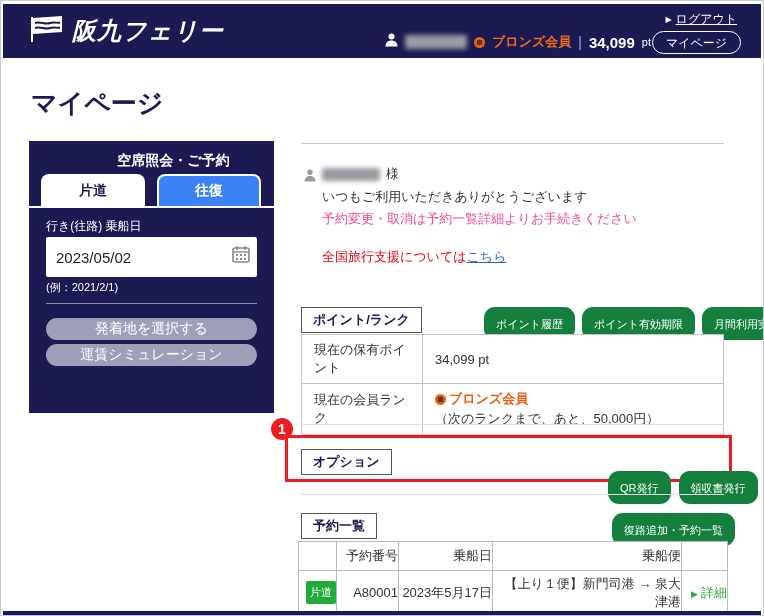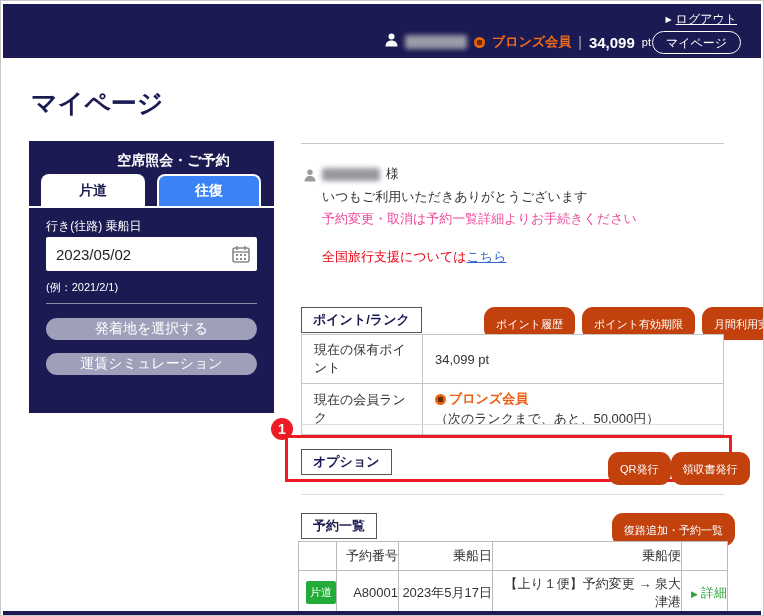--- a/index.html
+++ b/index.html
@@ -26,78 +26,89 @@
   .page-title { position:absolute; left:30px; top:85px; font-size:26px; font-weight:bold; color:#1b1a52; }
 
   
   .sidebar { position:absolute; left:28px; top:140px; width:245px; height:272px; background:#1b1a52; }
   .panel-title { position:absolute; top:11px; width:100%; text-align:center; color:#fff; font-size:14px; font-weight:bold;padding-left:44px; }
   .tab { position:absolute; top:33px; width:104px; height:32px; border-radius:8px 8px 0 0; font-size:14px; font-weight:bold; text-align:center; cursor:pointer; }
   .tab-active { left:12px; background:#fff; color:#1b1a52; line-height:32px; }
   .tab-inactive { left:128px; background:#3b82f6; border:2px solid #fff; border-bottom:none; color:#fff; line-height:29px; }
   .tab-underline { position:absolute; left:0; top:65px; width:100%; height:2px; background:#fff; }
   .date-label { position:absolute; left:17px; top:77px; color:#fff; font-size:12px; }
-  .date-input { position:absolute; left:17px; top:96px; width:211px; height:34px; background:#fff; border:none; border-radius:2px; padding:0 32px 0 10px; font-size:15px; color:#222; font-family:"Liberation Sans","DejaVu Sans",sans-serif; }
+  .date-input { position:absolute; left:17px; top:96px; width:211px; height:40px; background:#fff; border:none; border-radius:2px; padding:0 32px 0 10px; font-size:15px; color:#222; font-family:"Liberation Sans","DejaVu Sans",sans-serif; }
   .calendar-icon { position:absolute; left:203px; top:104px; width:18px; height:18px; cursor:pointer; }
   .date-example { position:absolute; left:17px; top:139px; color:#fff; font-size:11px; }
   .sidebar-divider { position:absolute; left:17px; top:162px; width:211px; height:1px; background:#8d8cab; }
   .side-btn { position:absolute; left:17px; width:211px; height:22px; border:none; border-radius:17px; background:#a09fba; color:#fff; font-size:14px; cursor:pointer; font-family:"Liberation Sans","DejaVu Sans",sans-serif; }
   #btn-select-port { top:177px; }
-  #btn-fare-sim { top:212px; }
+  #btn-fare-sim { top:203px; }
 
   
   .content-topline { position:absolute; left:300px; top:142px; width:423px; height:1px; background:#c9c9c9; }
   .greet-icon { position:absolute; left:303px; top:167px; }
   .greet-name { position:absolute; left:321px; top:164px; display:flex; align-items:center; gap:6px; font-size:13px; color:#333; }
   .greet-name .blur-name { background:#98989f; width:58px; height:13px; }
   .greet-line1 { position:absolute; left:321px; top:187px; font-size:13px; color:#333; }
   .greet-line2 { position:absolute; left:321px; top:209px; font-size:13px; color:#ec4899; }
   .notice { position:absolute; left:321px; top:247px; font-size:13px; }
   .notice-text { color:#e60012; }
   .notice-link { color:#3366cc; text-decoration:underline; cursor:pointer; }
 
   .section-label { position:absolute; border:1px solid #555; color:#1b1a52; font-weight:bold; font-size:13px; padding:3px 11px; background:#fff; }
   #points-label { left:300px; top:306px; }
-  .pill { height:33px; line-height:22px; padding:1px 12px; border:none; border-radius:11px; background:#c2410c; color:#fff; font-size:11px; cursor:pointer; font-family:"Liberation Sans","DejaVu Sans",sans-serif; white-space:nowrap; }
+  .pill { height:33px; line-height:22px; padding:1px 12px; border:none; border-radius:11px; background:#15803d; color:#fff; font-size:11px; cursor:pointer; font-family:"Liberation Sans","DejaVu Sans",sans-serif; white-space:nowrap; }
   .points-pills { position:absolute; left:483px; top:306px; display:flex; gap:7px; }
 
   .points-table { position:absolute; left:300px; top:333px; width:423px; border-collapse:collapse; font-size:13px; color:#333; background:#fff; }
   .points-table td { border:1px solid #c5c5c5; padding:6px 12px; vertical-align:middle; }
   .points-table td.lbl { width:121px; }
   .rank-line { display:flex; align-items:center; gap:3px; }
   .rank-dot2 { display:inline-block; width:11px; height:11px; border-radius:50%; background:radial-gradient(circle,#6b2d00 36%,#e8650f 40%); flex:0 0 auto; }
   .rank-name { color:#ea5f14; font-weight:bold; }
   .rank-note { margin-top:2px; color:#333; }
 
   .divider-line { position:absolute; left:300px; width:423px; height:1px; background:#ddd; }
   #divider-above-options { top:423px; }
   #divider-below-options { top:493px; }
   .red-box { position:absolute; left:284px; top:434px; width:447px; height:47px; border:3px solid #ed1c24; }
   .annotation-circle { position:absolute; left:270px; top:417px; width:22px; height:22px; border-radius:50%; background:#ed1c24; color:#fff; font-size:14px; font-weight:bold; text-align:center; line-height:22px; }
   #options-label { left:300px; top:448px; }
-  .options-pills { position:absolute; left:607px; top:451px; display:flex; gap:0; }
+  .options-pills { position:absolute; left:607px; top:470px; display:flex; gap:8px; }
 
   #resv-label { left:300px; top:512px;text-align:right; }
   .resv-list-btn { position:absolute; left:611px; top:512px; }
   .resv-table { position:absolute; left:297px; top:540px; width:429px; border-collapse:collapse; table-layout:fixed; font-size:13px; color:#333; background:#fff; }
   .resv-table th, .resv-table td { border:1px solid #bbb; text-align:right; font-weight:normal; vertical-align:middle; }
   .resv-table th { height:29px; }
   .resv-table td { height:44px; }
   .badge-oneway { display:inline-block; background:#22ab38; color:#fff; font-size:11px; padding:4px 4px; border-radius:2px; }
   .detail-link { color:#2fa43c; cursor:pointer; white-space:nowrap; }
   .detail-link .arrow { font-size:9px; margin-right:3px; }
 
   .footer-strip { position:absolute; left:2px; top:610px; width:758px; height:5px; background:#1b1a52; }
 </style>
 </head>
 <body>
 
 <div id="page">
 
   <div class="header">
+    <div class="logo">
+      <span>
+        <svg width="36" height="28" viewBox="0 0 36 28">
+          <line x1="3" y1="2" x2="3" y2="27" stroke="#fff" stroke-width="2"></line>
+          <path d="M4,3 L33,1 L33,17 L4,19 Z" fill="#fff"></path>
+          <path d="M6,8 C11,6 16,10 21,8 C25,6.5 29,8.5 31,7.5" stroke="#1b1a52" stroke-width="2" fill="none"></path>
+          <path d="M6,13 C11,11 16,15 21,13 C25,11.5 29,13.5 31,12.5" stroke="#1b1a52" stroke-width="2" fill="none"></path>
+        </svg>
+      </span>
+      <span class="logo-text">阪九フェリー</span>
+    </div>
 
     <div class="logout">
       <span class="arrow">▶</span>
       <span class="txt">ログアウト</span>
     </div>
 
     <div class="user-info">
       <span>
         <svg width="13" height="14" viewBox="0 0 13 14">
           <circle cx="6.5" cy="3.5" r="3" fill="#fff"></circle>
@@ -216,21 +227,21 @@
       <th>乗船日</th>
       <th>乗船便</th>
       <th></th>
     </tr>
     <tr>
       <td>
         <span class="badge-oneway">片道</span>
       </td>
       <td>A80001</td>
       <td>2023年5月17日</td>
-      <td>【上り１便】予約変更 → 泉大津港</td>
+      <td>【上り１便】新門司港 → 泉大津港</td>
       <td>
         <span class="detail-link"><span class="arrow">▶</span><span>詳細</span></span>
       </td>
     </tr>
   </tbody>
     </table>
 
   <div class="footer-strip"></div>
 
 </div>

